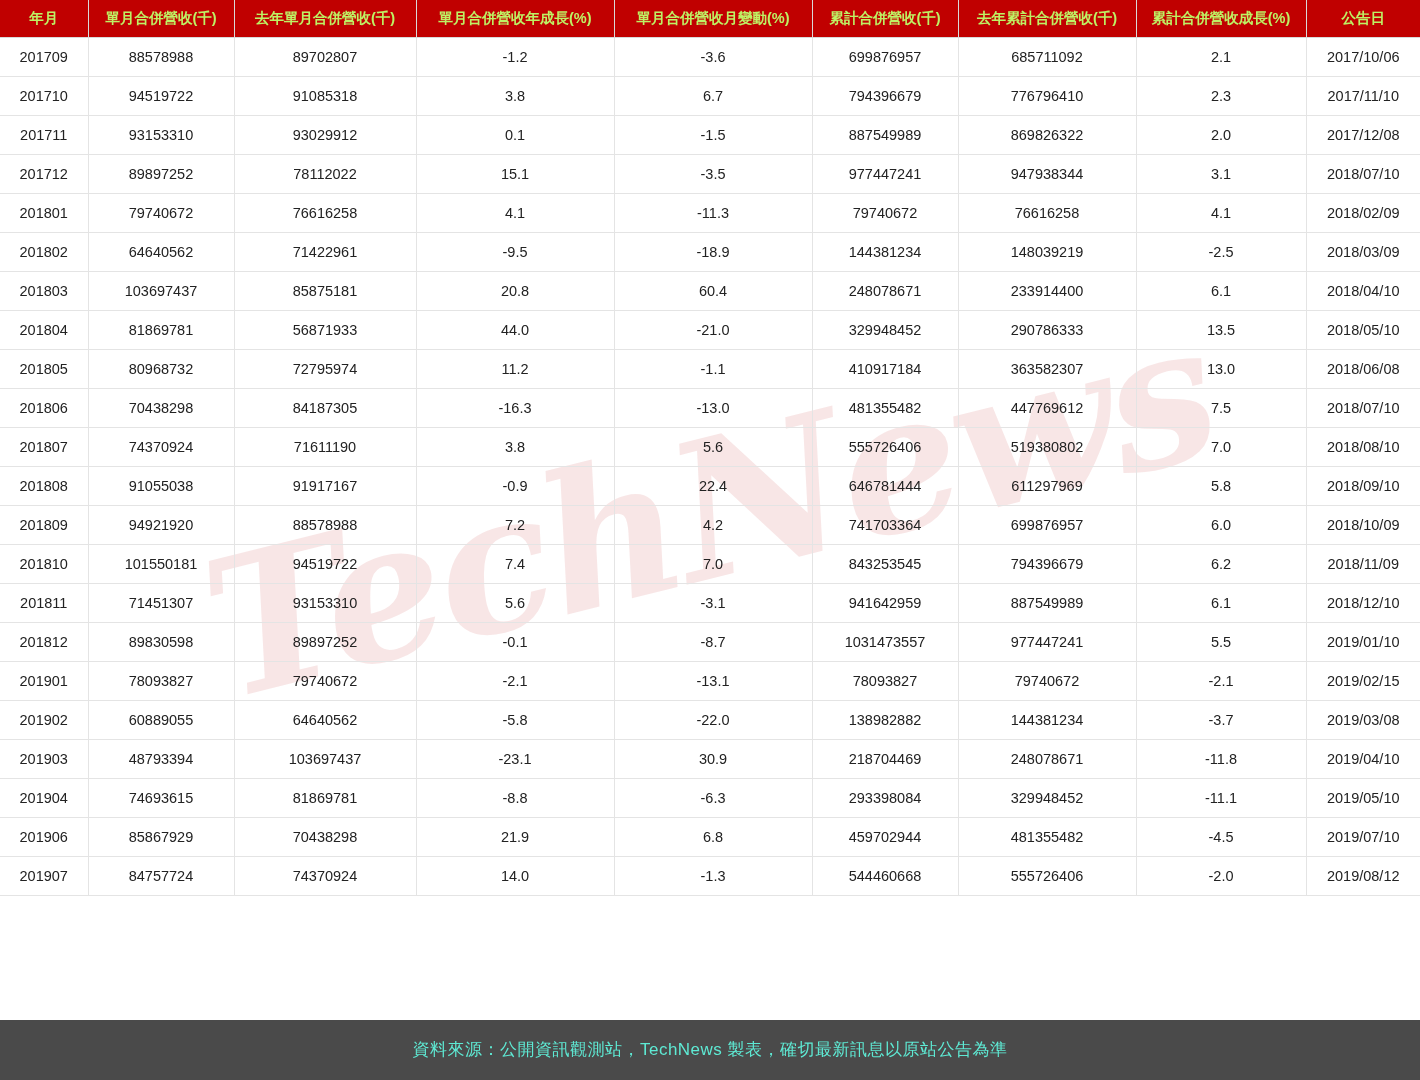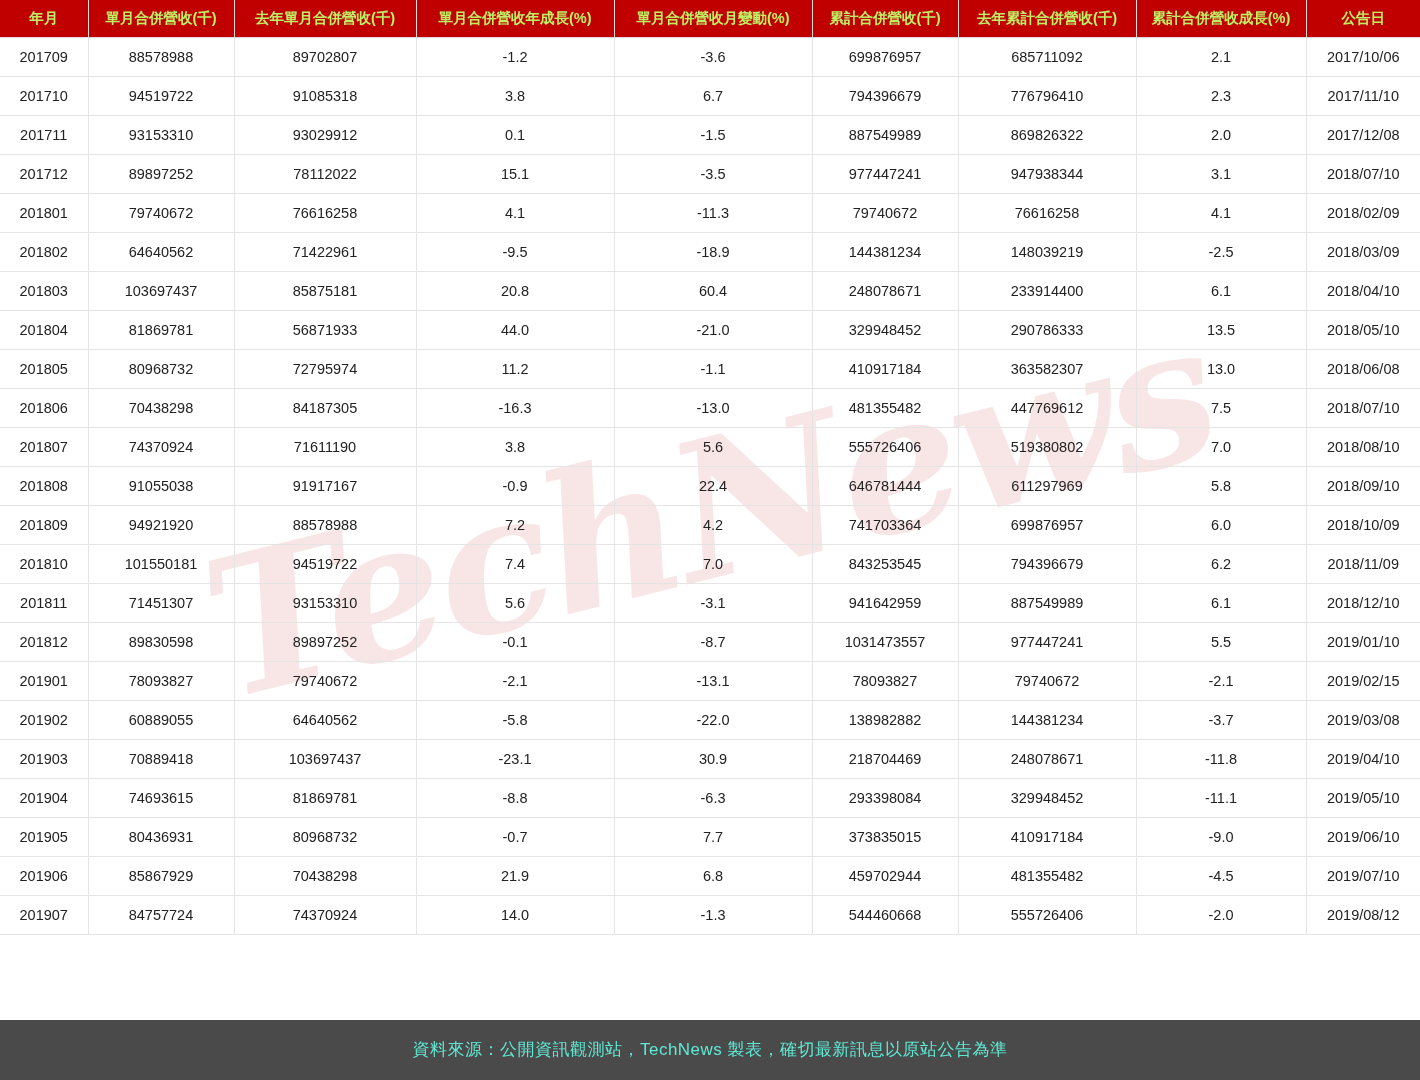--- a/index.html
+++ b/index.html
@@ -335,52 +335,41 @@
           <td>64640562</td>
           <td>-5.8</td>
           <td>-22.0</td>
           <td>138982882</td>
           <td>144381234</td>
           <td>-3.7</td>
           <td>2019/03/08</td>
         </tr>
         <tr>
           <td>201903</td>
-          <td>70889418</td>
+          <td>48793394</td>
           <td>103697437</td>
           <td>-23.1</td>
           <td>30.9</td>
           <td>218704469</td>
           <td>248078671</td>
           <td>-11.8</td>
           <td>2019/04/10</td>
         </tr>
         <tr>
           <td>201904</td>
           <td>74693615</td>
           <td>81869781</td>
           <td>-8.8</td>
           <td>-6.3</td>
           <td>293398084</td>
           <td>329948452</td>
           <td>-11.1</td>
           <td>2019/05/10</td>
         </tr>
         <tr>
-          <td>201905</td>
-          <td>80436931</td>
-          <td>80968732</td>
-          <td>-0.7</td>
-          <td>7.7</td>
-          <td>373835015</td>
-          <td>410917184</td>
-          <td>-9.0</td>
-          <td>2019/06/10</td>
-        </tr>
-        <tr>
           <td>201906</td>
           <td>85867929</td>
           <td>70438298</td>
           <td>21.9</td>
           <td>6.8</td>
           <td>459702944</td>
           <td>481355482</td>
           <td>-4.5</td>
           <td>2019/07/10</td>
         </tr>

